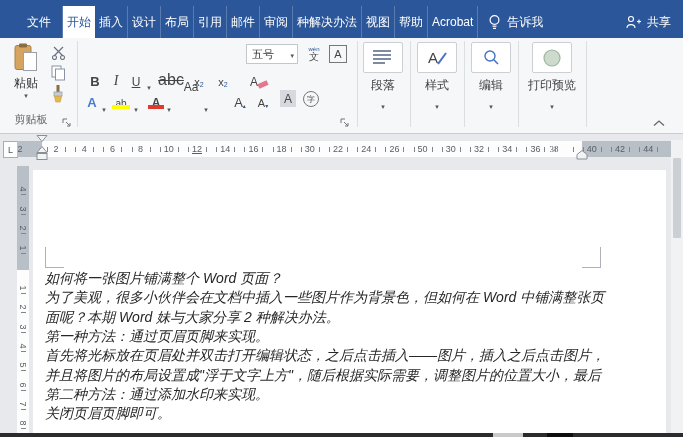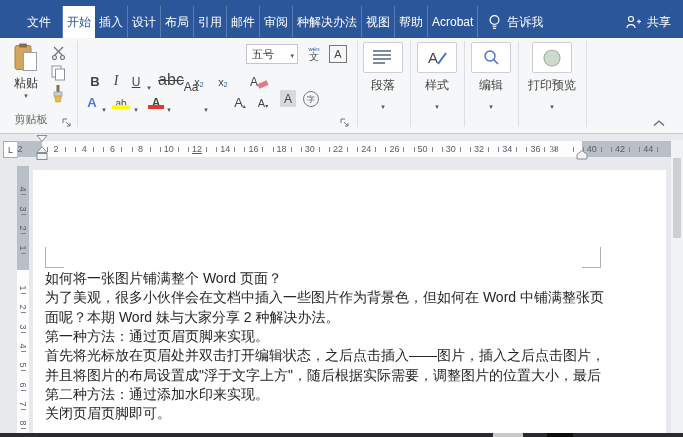--- a/index.html
+++ b/index.html
@@ -78,21 +78,21 @@
         transform:rotate(90deg);text-align:center;line-height:10px;}
   .vtick{position:absolute;left:4px;width:5px;height:1px;background:#80868e;}
   .indent-left{position:absolute;left:35px;top:135px;cursor:pointer;}
   .indent-right{position:absolute;left:575px;top:150px;cursor:pointer;}
   
   .page{position:absolute;left:33px;top:170px;width:633px;height:263px;background:#fff;cursor:text;}
   .cropmark-tl{position:absolute;left:45px;top:247px;width:18px;height:20px;
                border-left:1px solid #aeb2b8;border-bottom:1px solid #aeb2b8;}
   .cropmark-tr{position:absolute;left:582px;top:247px;width:18px;height:20px;
                border-right:1px solid #aeb2b8;border-bottom:1px solid #aeb2b8;}
-  .doc-text{position:absolute;left:45px;top:269px;width:560px;font-size:14px;color:#262626;}
+  .doc-text{position:absolute;left:45px;top:269px;width:560px;font-size:14px;color:#262626;font-style:italic;}
   .doc-line{height:19.35px;line-height:19.35px;white-space:nowrap;}
   
   .vscroll{position:absolute;left:671px;top:140px;width:12px;height:293px;background:#f1f2f4;}
   .vthumb{position:absolute;left:2px;top:18px;width:8px;height:80px;background:#ccd0d4;border-radius:1px;}
   
   .bottombar{position:absolute;left:0;top:433px;width:683px;height:4px;background:#2b2b2d;}
   .bottombar .blk1{position:absolute;left:493px;width:30px;height:4px;background:#c9c9c9;}
   .bottombar .blk2{position:absolute;left:547px;width:26px;height:4px;background:#0d0d0d;}
 </style>
 </head>

